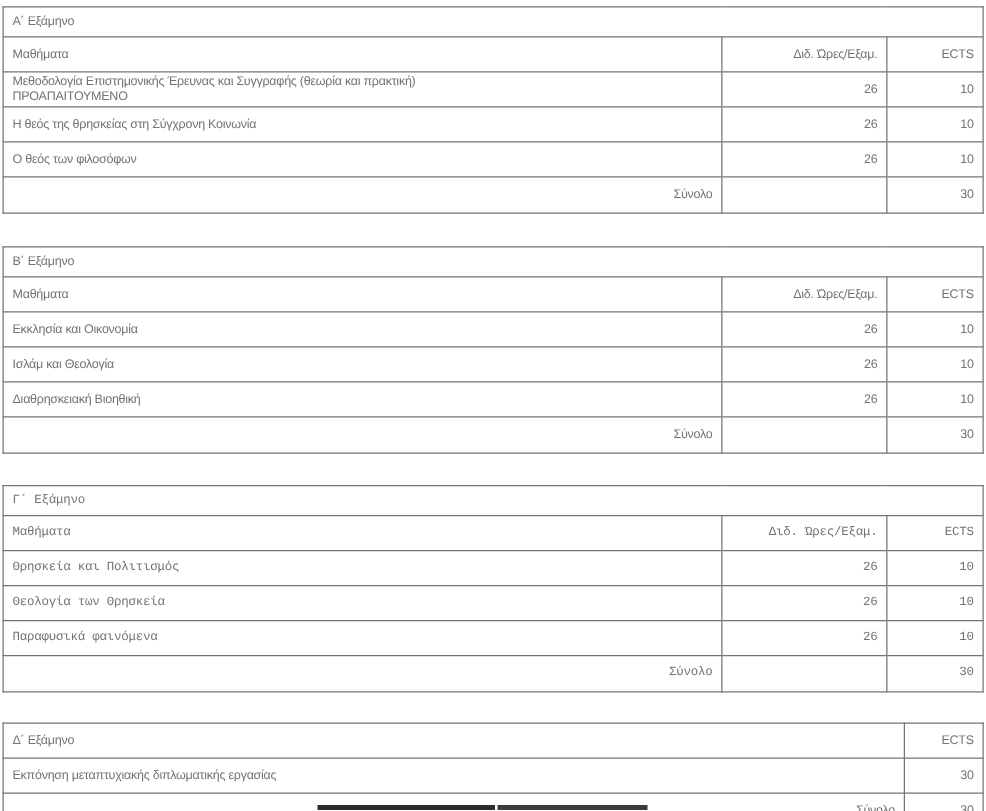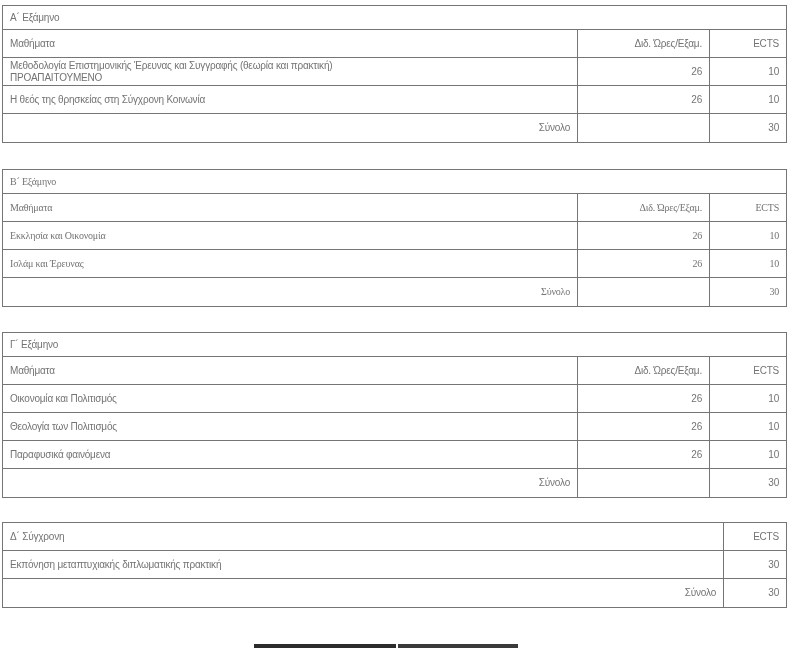--- a/index.html
+++ b/index.html
@@ -36,22 +36,22 @@
     height: 25px;
     line-height: 1.15;
     vertical-align: middle;
     overflow: hidden;
   }
   tr.sem-row td { height: 21px; }
   tr.total-row td { height: 26px; }
   td.course { white-space: pre-line; }
   td.ctr { text-align: right; padding: 1px 2px; }
   td.right { text-align: right; }
-  .gap1 { margin-top: 26px; font-family: Liberation Serif, serif; }
-  .gap2 { margin-top: 25px; }
+  .gap1 { margin-top: 26px; }
+  .gap2 { margin-top: 25px; font-family: Liberation Mono, monospace; }
   .gap3 { margin-top: 24px; }
   col.c-course { width: 575px; }
   col.c-hours { width: 132px; }
   col.c-ects { width: 77px; }
   col.c-course-wide { width: 721px; }
   col.c-ects-narrow { width: 63px; }
   .bottom-rule {
     position: absolute;
     top: 644px;
     left: 254px;
@@ -89,20 +89,25 @@
       <td class="course">Μεθοδολογία Επιστημονικής Έρευνας και Συγγραφής (θεωρία και πρακτική)
 ΠΡΟΑΠΑΙΤΟΥΜΕΝΟ</td>
       <td class="ctr">26</td>
       <td class="ctr">10</td>
     </tr>
     <tr>
       <td class="course">Η θεός της θρησκείας στη Σύγχρονη Κοινωνία</td>
       <td class="ctr">26</td>
       <td class="ctr">10</td>
     </tr>
+    <tr>
+      <td class="course">Ο θεός των φιλοσόφων</td>
+      <td class="ctr">26</td>
+      <td class="ctr">10</td>
+    </tr>
     <tr class="total-row">
       <td class="right">Σύνολο</td>
       <td></td>
       <td class="ctr">30</td>
     </tr>
   </tbody>
     </table>
 
   <table class="sem-table gap1">
     <colgroup>
@@ -118,21 +123,26 @@
       <td>Μαθήματα</td>
       <td class="ctr">Διδ. Ώρες/Εξαμ.</td>
       <td class="ctr">ECTS</td>
     </tr>
     <tr>
       <td class="course">Εκκλησία και Οικονομία</td>
       <td class="ctr">26</td>
       <td class="ctr">10</td>
     </tr>
     <tr>
-      <td class="course">Ισλάμ και Έρευνας</td>
+      <td class="course">Ισλάμ και Θεολογία</td>
+      <td class="ctr">26</td>
+      <td class="ctr">10</td>
+    </tr>
+    <tr>
+      <td class="course">Διαθρησκειακή Βιοηθική</td>
       <td class="ctr">26</td>
       <td class="ctr">10</td>
     </tr>
     <tr class="total-row">
       <td class="right">Σύνολο</td>
       <td></td>
       <td class="ctr">30</td>
     </tr>
   </tbody>
     </table>
@@ -146,26 +156,26 @@
     <tbody>
         <tr class="sem-row">
       <td colspan="3">Γ´ Εξάμηνο</td>
     </tr>
     <tr>
       <td>Μαθήματα</td>
       <td class="ctr">Διδ. Ώρες/Εξαμ.</td>
       <td class="ctr">ECTS</td>
     </tr>
     <tr>
-      <td class="course">Οικονομία και Πολιτισμός</td>
-      <td class="ctr">26</td>
-      <td class="ctr">10</td>
-    </tr>
-    <tr>
-      <td class="course">Θεολογία των Πολιτισμός</td>
+      <td class="course">Θρησκεία και Πολιτισμός</td>
+      <td class="ctr">26</td>
+      <td class="ctr">10</td>
+    </tr>
+    <tr>
+      <td class="course">Θεολογία των Θρησκεία</td>
       <td class="ctr">26</td>
       <td class="ctr">10</td>
     </tr>
     <tr>
       <td class="course">Παραφυσικά φαινόμενα</td>
       <td class="ctr">26</td>
       <td class="ctr">10</td>
     </tr>
     <tr class="total-row">
       <td class="right">Σύνολο</td>
@@ -175,25 +185,25 @@
   </tbody>
     </table>
 
   <table class="sem-table t4 gap3">
     <colgroup>
         <col class="c-course-wide">
         <col class="c-ects-narrow">
       </colgroup>
     <tbody>
         <tr>
-      <td>Δ´ Σύγχρονη</td>
-      <td class="ctr">ECTS</td>
-    </tr>
-    <tr>
-      <td class="course">Εκπόνηση μεταπτυχιακής διπλωματικής πρακτική</td>
+      <td>Δ´ Εξάμηνο</td>
+      <td class="ctr">ECTS</td>
+    </tr>
+    <tr>
+      <td class="course">Εκπόνηση μεταπτυχιακής διπλωματικής εργασίας</td>
       <td class="ctr">30</td>
     </tr>
     <tr class="total-row">
       <td class="right">Σύνολο</td>
       <td class="ctr">30</td>
     </tr>
   </tbody>
     </table>
 
 </div>

